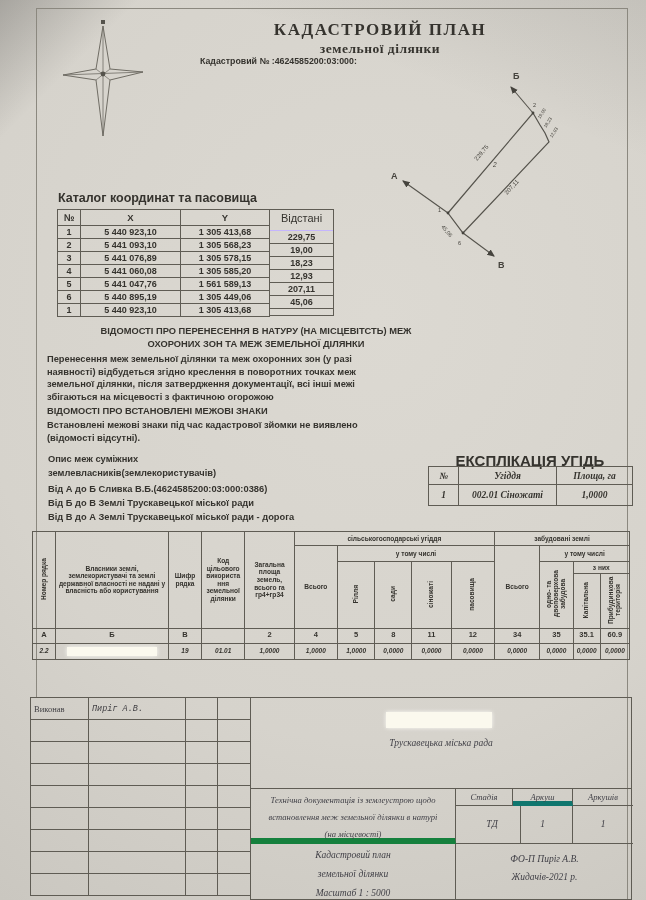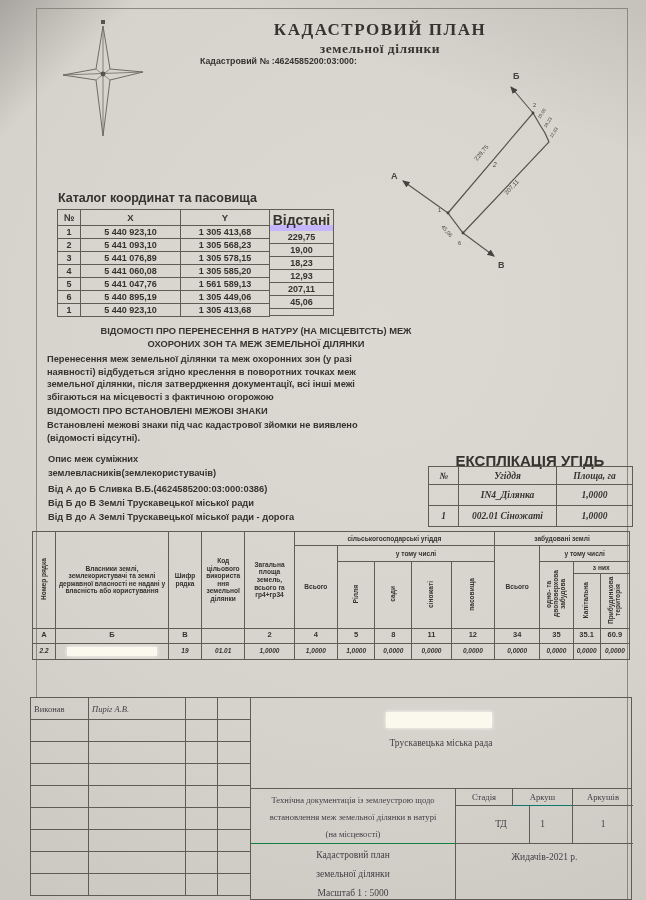--- a/index.html
+++ b/index.html
@@ -16,21 +16,21 @@
   .b{font-weight:bold;text-align:center;}
   .ser{font-family:"Liberation Serif",serif;}
   .pre{white-space:pre-line;}
   .ctr{text-align:center;}
   
   table{border-collapse:collapse;table-layout:fixed;}
   .ct td,.ct th{border:1px solid #5f5c54;font-size:9px;font-weight:bold;text-align:center;padding:0;overflow:hidden;}
   .ct th{height:15px;font-size:9.5px;}
   .ct td{height:12px;}
   .dist-col{width:64px;border:1px solid #5f5c54;border-left:none;display:flex;flex-direction:column;box-sizing:border-box;}
-  .dist-col .dh{height:21px;border-bottom:6px solid #c4b5fd;font-size:14px;font-weight:bold;display:flex;align-items:flex-start;justify-content:center;padding-top:2px;box-sizing:border-box;}
+  .dist-col .dh{height:21px;border-bottom:1px solid #c4b5fd;font-size:11px;font-weight:normal;display:flex;align-items:flex-start;justify-content:center;padding-top:2px;box-sizing:border-box;}
   .dist-col .dc{height:13px;border-bottom:1px solid #5f5c54;font-size:9px;font-weight:bold;text-align:center;line-height:13px;box-sizing:border-box;}
   .dist-col .dc:last-child{border-bottom:none;flex:1;}
   
   .ex td,.ex th{border:1px solid #5f5c54;padding:0;text-align:center;overflow:hidden;}
   .ex th{height:17px;font-family:"Liberation Serif",serif;font-style:italic;font-weight:bold;font-size:9.5px;}
   .ex td{height:20px;font-family:"Liberation Serif",serif;font-style:italic;font-weight:bold;font-size:9.5px;}
   
   .bt td{border:1px solid #5f5c54;padding:0 1px;text-align:center;vertical-align:middle;font-size:6.6px;font-weight:bold;line-height:1.15;overflow:hidden;}
   .bt .vt{writing-mode:vertical-rl;transform:rotate(180deg);display:inline-block;max-height:62px;line-height:1.05;font-size:6.6px;font-weight:bold;}
   .bt tr.r1 td{height:13px;}
@@ -181,25 +181,20 @@
       <col style="width:98px">
       <col style="width:76px">
     </colgroup>
   <tbody>
       <tr>
     <th>№</th>
     <th>Угіддя</th>
     <th>Площа, га</th>
   </tr>
   <tr>
-    <td></td>
-        <td>IN4_Ділянка</td>
-        <td>1,0000</td>
-  </tr>
-  <tr>
     <td>1</td>
         <td>002.01 Сіножаті</td>
         <td>1,0000</td>
   </tr>
 </tbody>
   </table>
 
 <table class="bt abs" style="left:32px;top:531px;width:598px;">
   <colgroup>
     <col style="width:23px">
@@ -285,21 +280,21 @@
 <table class="st abs" style="left:30px;top:697px;width:220px;">
   <colgroup>
       <col style="width:58px">
       <col style="width:97px">
       <col style="width:32px">
       <col style="width:33px">
     </colgroup>
   <tbody>
       <tr style="height:22px;">
     <td>Виконав</td>
-    <td style="font-style:italic;">Пиріг А.В.</td>
+    <td style="font-style:italic;font-family:Liberation Mono, monospace;">Пиріг А.В.</td>
     <td></td>
         <td></td>
   </tr>
   <tr style="height:22px;">
         <td></td>
         <td></td>
         <td></td>
         <td></td>
       </tr>
   <tr style="height:22px;">
@@ -340,37 +335,38 @@
       </tr>
   <tr style="height:22px;">
         <td></td>
         <td></td>
         <td></td>
         <td></td>
       </tr>
 </tbody>
   </table>
 
-<div class="abs stamp-right" style="left:250px;top:697px;width:382px;height:203px;">
+<div class="abs stamp-right" style="left:250px;top:697px;width:382px;height:203px;font-style:italic;">
   <div class="sr-cell" style="left:0;top:0;width:100%;height:91px;border-bottom:1px solid #5f5c54;">
     <div class="redact abs" style="left:135px;top:14px;width:106px;height:16px;"></div>
     <div class="abs ctr" style="left:0;top:40px;width:100%;font-size:9.5px;">Трускавецька міська рада</div>
   </div>
-  <div class="sr-cell pre ctr" style="left:0;top:91px;width:205px;height:55px;border-right:1px solid #5f5c54;border-bottom:1px solid #15803d;font-size:8.6px;line-height:17px;padding-top:3px;">Технічна документація із землеустрою  щодо
+  <div class="sr-cell pre ctr" style="left:0;top:91px;width:205px;height:55px;border-right:1px solid #5f5c54;border-bottom:6px solid #15803d;font-size:8.6px;line-height:17px;padding-top:3px;">Технічна документація із землеустрою  щодо
 встановлення меж земельної ділянки в натурі
 (на місцевості)</div>
   <div class="sr-cell" style="left:205px;top:91px;width:177px;height:55px;border-bottom:1px solid #5f5c54;">
     <div class="sr-cell ctr" style="left:0;top:0;width:57px;height:17px;border-right:1px solid #5f5c54;border-bottom:1px solid #5f5c54;font-size:8.6px;line-height:17px;">Стадія</div>
-    <div class="sr-cell ctr" style="left:57px;top:0;width:60px;height:17px;border-right:1px solid #5f5c54;border-bottom:1px solid #0f766e;font-size:8.6px;line-height:17px;">Аркуш</div>
+    <div class="sr-cell ctr" style="left:57px;top:0;width:60px;height:17px;border-right:1px solid #5f5c54;border-bottom:5px solid #0f766e;font-size:8.6px;line-height:17px;">Аркуш</div>
     <div class="sr-cell ctr" style="left:117px;top:0;width:60px;height:17px;border-bottom:1px solid #5f5c54;font-size:8.6px;line-height:17px;">Аркушів</div>
-    <div class="sr-cell ctr" style="left:17px;top:17px;width:57px;height:38px;border-right:1px solid #5f5c54;font-size:9.5px;line-height:36px;">ТД</div>
+    <div class="sr-cell ctr" style="left:8px;top:17px;width:57px;height:38px;border-right:1px solid #5f5c54;font-size:9.5px;line-height:36px;">ТД</div>
     <div class="sr-cell ctr" style="left:57px;top:17px;width:60px;height:38px;border-right:1px solid #5f5c54;font-size:9.5px;line-height:36px;">1</div>
     <div class="sr-cell ctr" style="left:117px;top:17px;width:60px;height:38px;font-size:9.5px;line-height:36px;">1</div>
   </div>
   <div class="sr-cell ctr" style="left:0;top:146px;width:205px;height:57px;border-right:1px solid #5f5c54;">
     <div class="pre" style="font-size:9.5px;line-height:19px;padding-top:2px;">Кадастровий план
 земельної ділянки</div>
     <div style="font-size:9.5px;line-height:19px;">Масштаб 1 :   5000</div>
   </div>
   <div class="sr-cell ctr" style="left:205px;top:146px;width:177px;height:57px;">
+    <div style="font-size:9.5px;padding-top:10px;">ФО-П Пиріг А.В.</div>
     <div style="font-size:9.5px;padding-top:8px;">Жидачів-2021 р.</div>
   </div>
 </div>
 
 </body></html>

